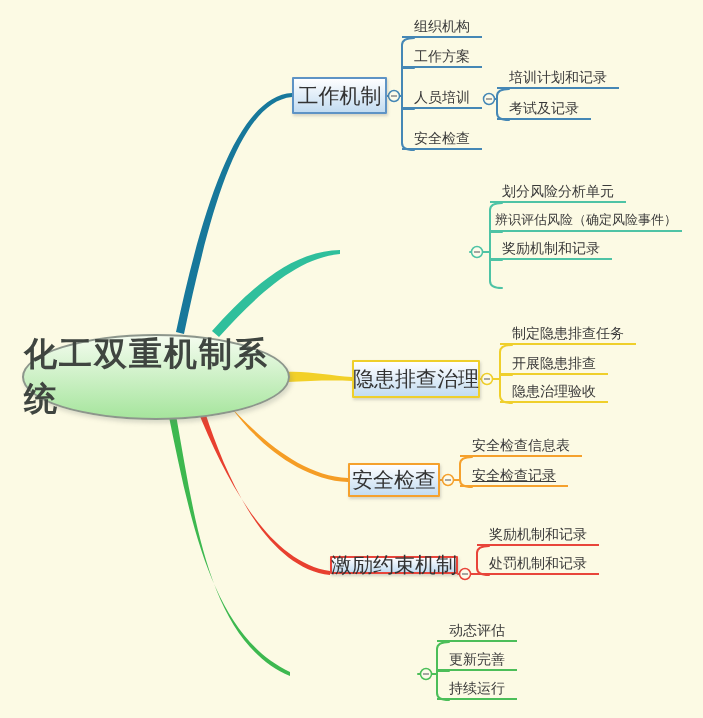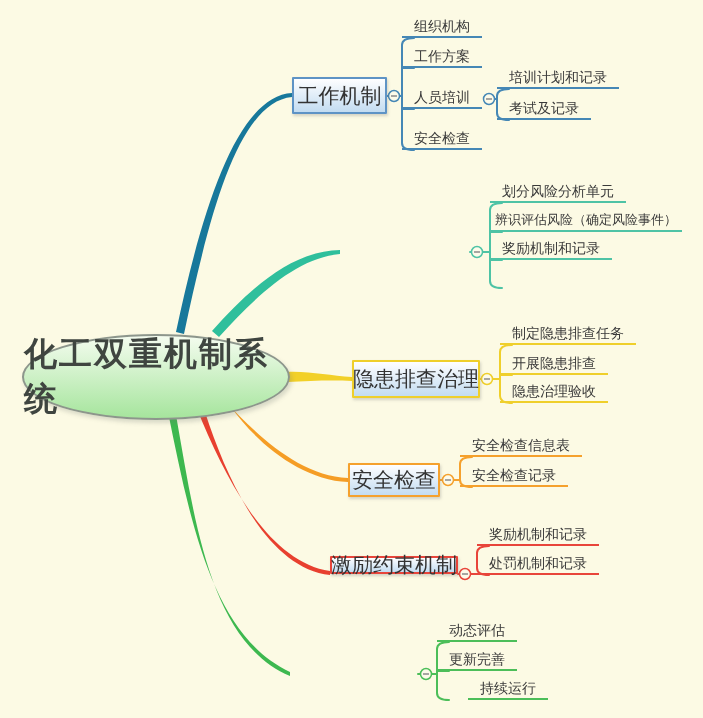--- a/index.html
+++ b/index.html
@@ -99,22 +99,22 @@
 
   <div class="leaf" style="left: 490px; top: 181px; border-color: rgb(78, 195, 165);">划分风险分析单元</div>
   <div class="leaf small" style="left: 490px; top: 210px; border-color: rgb(78, 195, 165);">辨识评估风险（确定风险事件）</div>
   <div class="leaf" style="left: 490px; top: 238px; border-color: rgb(78, 195, 165);">奖励机制和记录</div>
 
   <div class="leaf" style="left: 500px; top: 323px; border-color: rgb(239, 207, 43);">制定隐患排查任务</div>
   <div class="leaf" style="left: 500px; top: 353px; border-color: rgb(239, 207, 43);">开展隐患排查</div>
   <div class="leaf" style="left: 500px; top: 381px; border-color: rgb(239, 207, 43);">隐患治理验收</div>
 
   <div class="leaf" style="left: 460px; top: 435px; border-color: rgb(245, 161, 45);">安全检查信息表</div>
-  <div class="leaf" style="left: 460px; top: 465px; border-color: rgb(245, 161, 45);">安全检查记录</div>
+  <div class="leaf" style="left: 460px; top: 465px; border-color: rgb(245, 161, 45); text-decoration: underline;">安全检查记录</div>
 
   <div class="leaf" style="left: 477px; top: 524px; border-color: rgb(232, 69, 58);">奖励机制和记录</div>
   <div class="leaf" style="left: 477px; top: 553px; border-color: rgb(232, 69, 58);">处罚机制和记录</div>
 
   <div class="leaf" style="left: 437px; top: 620px; border-color: rgb(76, 190, 89);">动态评估</div>
   <div class="leaf" style="left: 437px; top: 649px; border-color: rgb(76, 190, 89);">更新完善</div>
-  <div class="leaf" style="left: 437px; top: 678px; border-color: rgb(76, 190, 89); margin-left: 31px;">持续运行</div>
+  <div class="leaf" style="left: 437px; top: 678px; border-color: rgb(76, 190, 89);">持续运行</div>
 
 </div>
 
 </body></html>

